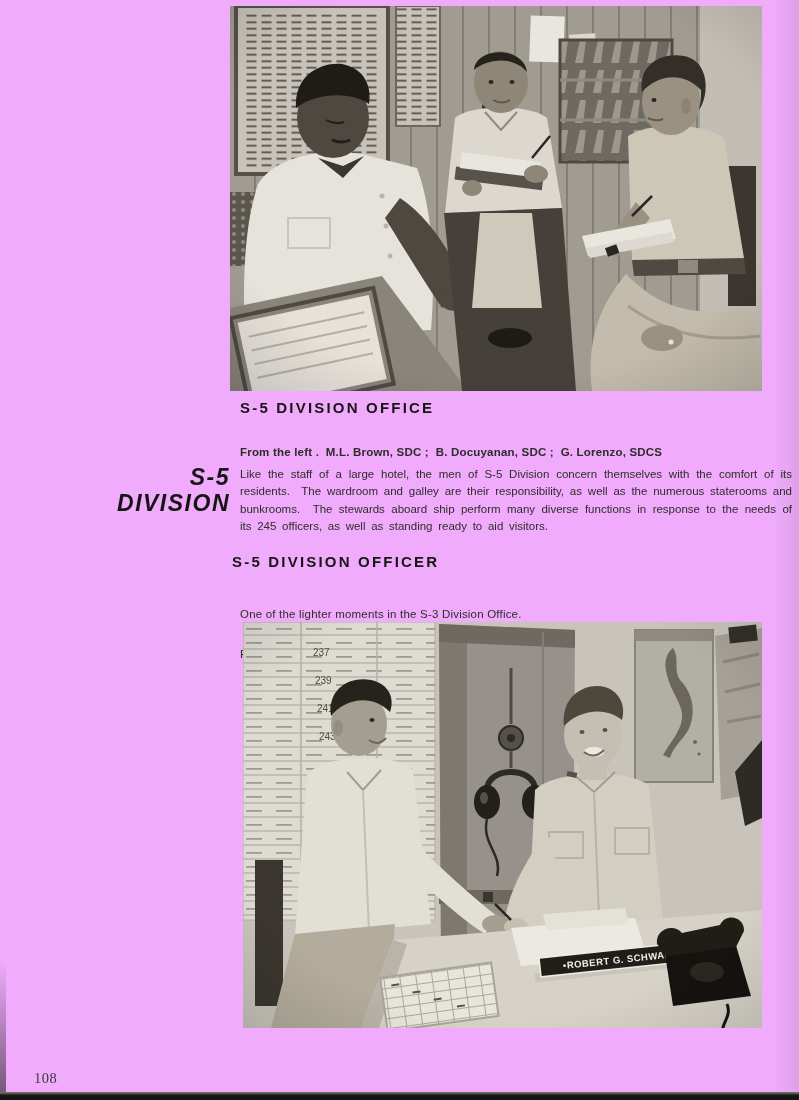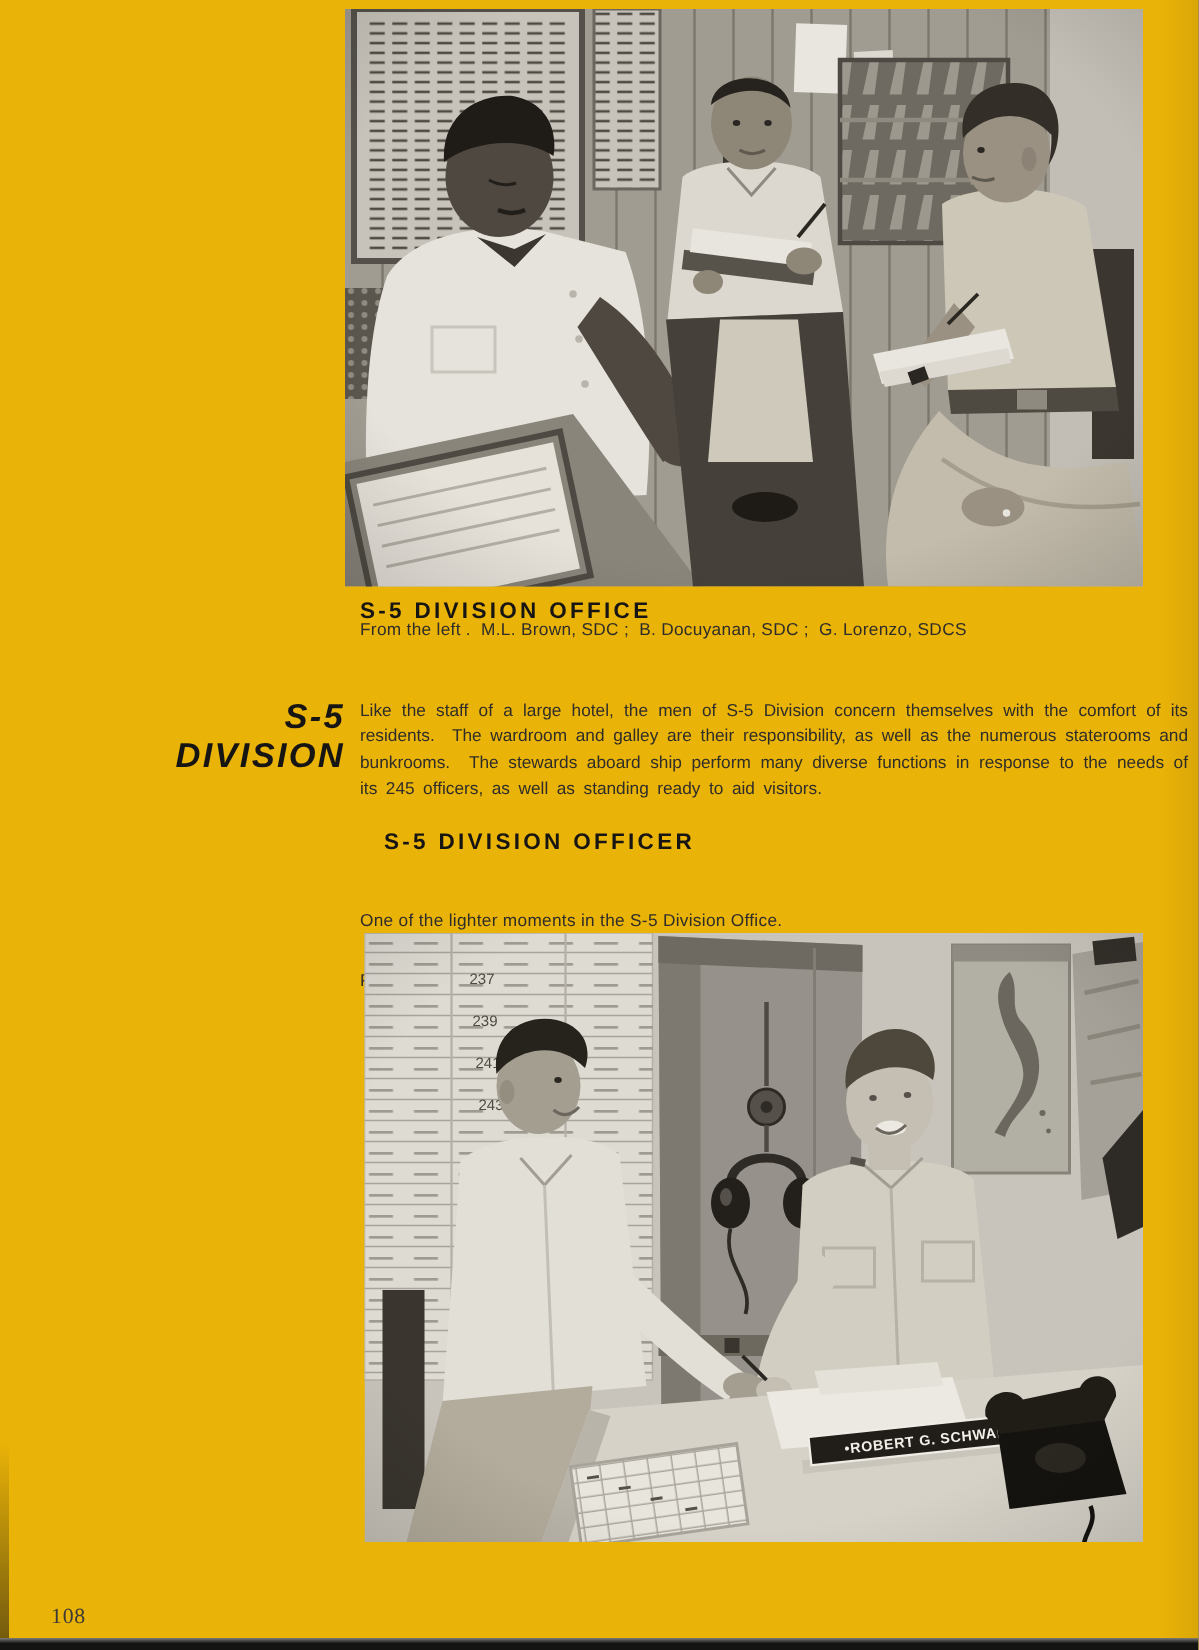--- a/index.html
+++ b/index.html
@@ -1,19 +1,19 @@
 <!DOCTYPE html>
 <html><head>
 <meta charset="utf-8">
 <style>
   html,body{margin:0;padding:0;background:#777;}
   .page{
     position:relative;
     width:799px;height:1100px;
-    background:#eab308;
+    background:#f0abfc;
     overflow:hidden;
     font-family:"Liberation Sans", sans-serif;
     color:#1d1c1a;
   }
   .photo{position:absolute;display:block;}
   .photo svg{display:block;width:100%;height:100%;}
   .sec-heading{
     position:absolute;
     font-weight:bold;
     font-size:15px;
@@ -194,32 +194,32 @@
           <line x1="20" y1="346" x2="138" y2="346" stroke="#b3afa6" stroke-width="2"></line>
           <line x1="20" y1="360" x2="138" y2="360" stroke="#b3afa6" stroke-width="2"></line>
         </g>
       </g>
 
       <rect x="0" y="0" width="532" height="385" fill="url(#vig1)"></rect>
     </svg>
   </figure>
 
   <h2 class="sec-heading" style="left:240px;top:399px;margin:0;">S-5 DIVISION OFFICE</h2>
-  <div class="caption" style="left:240px;top:414px;width:540px;">From the left .  M.L. Brown, SDC ;  B. Docuyanan, SDC ;  G. Lorenzo, SDCS</div>
+  <div class="caption" style="left:240px;top:446px;width:540px;font-weight:bold;">From the left .  M.L. Brown, SDC ;  B. Docuyanan, SDC ;  G. Lorenzo, SDCS</div>
 
   <div class="sidebar-heading">
     <span class="ln" style="display:block;">S-5</span>
     <span class="ln" style="display:block;">DIVISION</span>
   </div>
 
   <p class="intro-paragraph" style="margin:0;">Like the staff of a large hotel, the men of S-5 Division concern themselves with the comfort of its residents.  The wardroom and galley are their responsibility, as well as the numerous staterooms and bunkrooms.  The stewards aboard ship perform many diverse functions in response to the needs of its 245 officers, as well as standing ready to aid visitors.</p>
 
-  <h2 class="sec-heading" style="left:256px;top:553px;margin:0;">S-5 DIVISION OFFICER</h2>
+  <h2 class="sec-heading" style="left:232px;top:553px;margin:0;">S-5 DIVISION OFFICER</h2>
   <div class="caption" style="left:240px;top:583px;width:545px;">
-    <span class="ln">One of the lighter moments in the S-5 Division Office.</span>
+    <span class="ln">One of the lighter moments in the S-3 Division Office.</span>
     <span class="ln">Pictured here :  G. Lorenzo, SDCS and ENS R.G. Schwartz, S-5 Division Officer.</span>
   </div>
 
   <figure class="photo" style="left:243px;top:622px;width:519px;height:406px;margin:0;">
     <svg viewBox="0 0 519 406" preserveAspectRatio="none">
       <defs>
         <pattern id="rows2" width="192" height="14" patternUnits="userSpaceOnUse">
           <rect width="192" height="14" fill="#dedbd3"></rect>
           <line x1="0" y1="13" x2="192" y2="13" stroke="#a9a49b" stroke-width="1"></line>
         </pattern>

